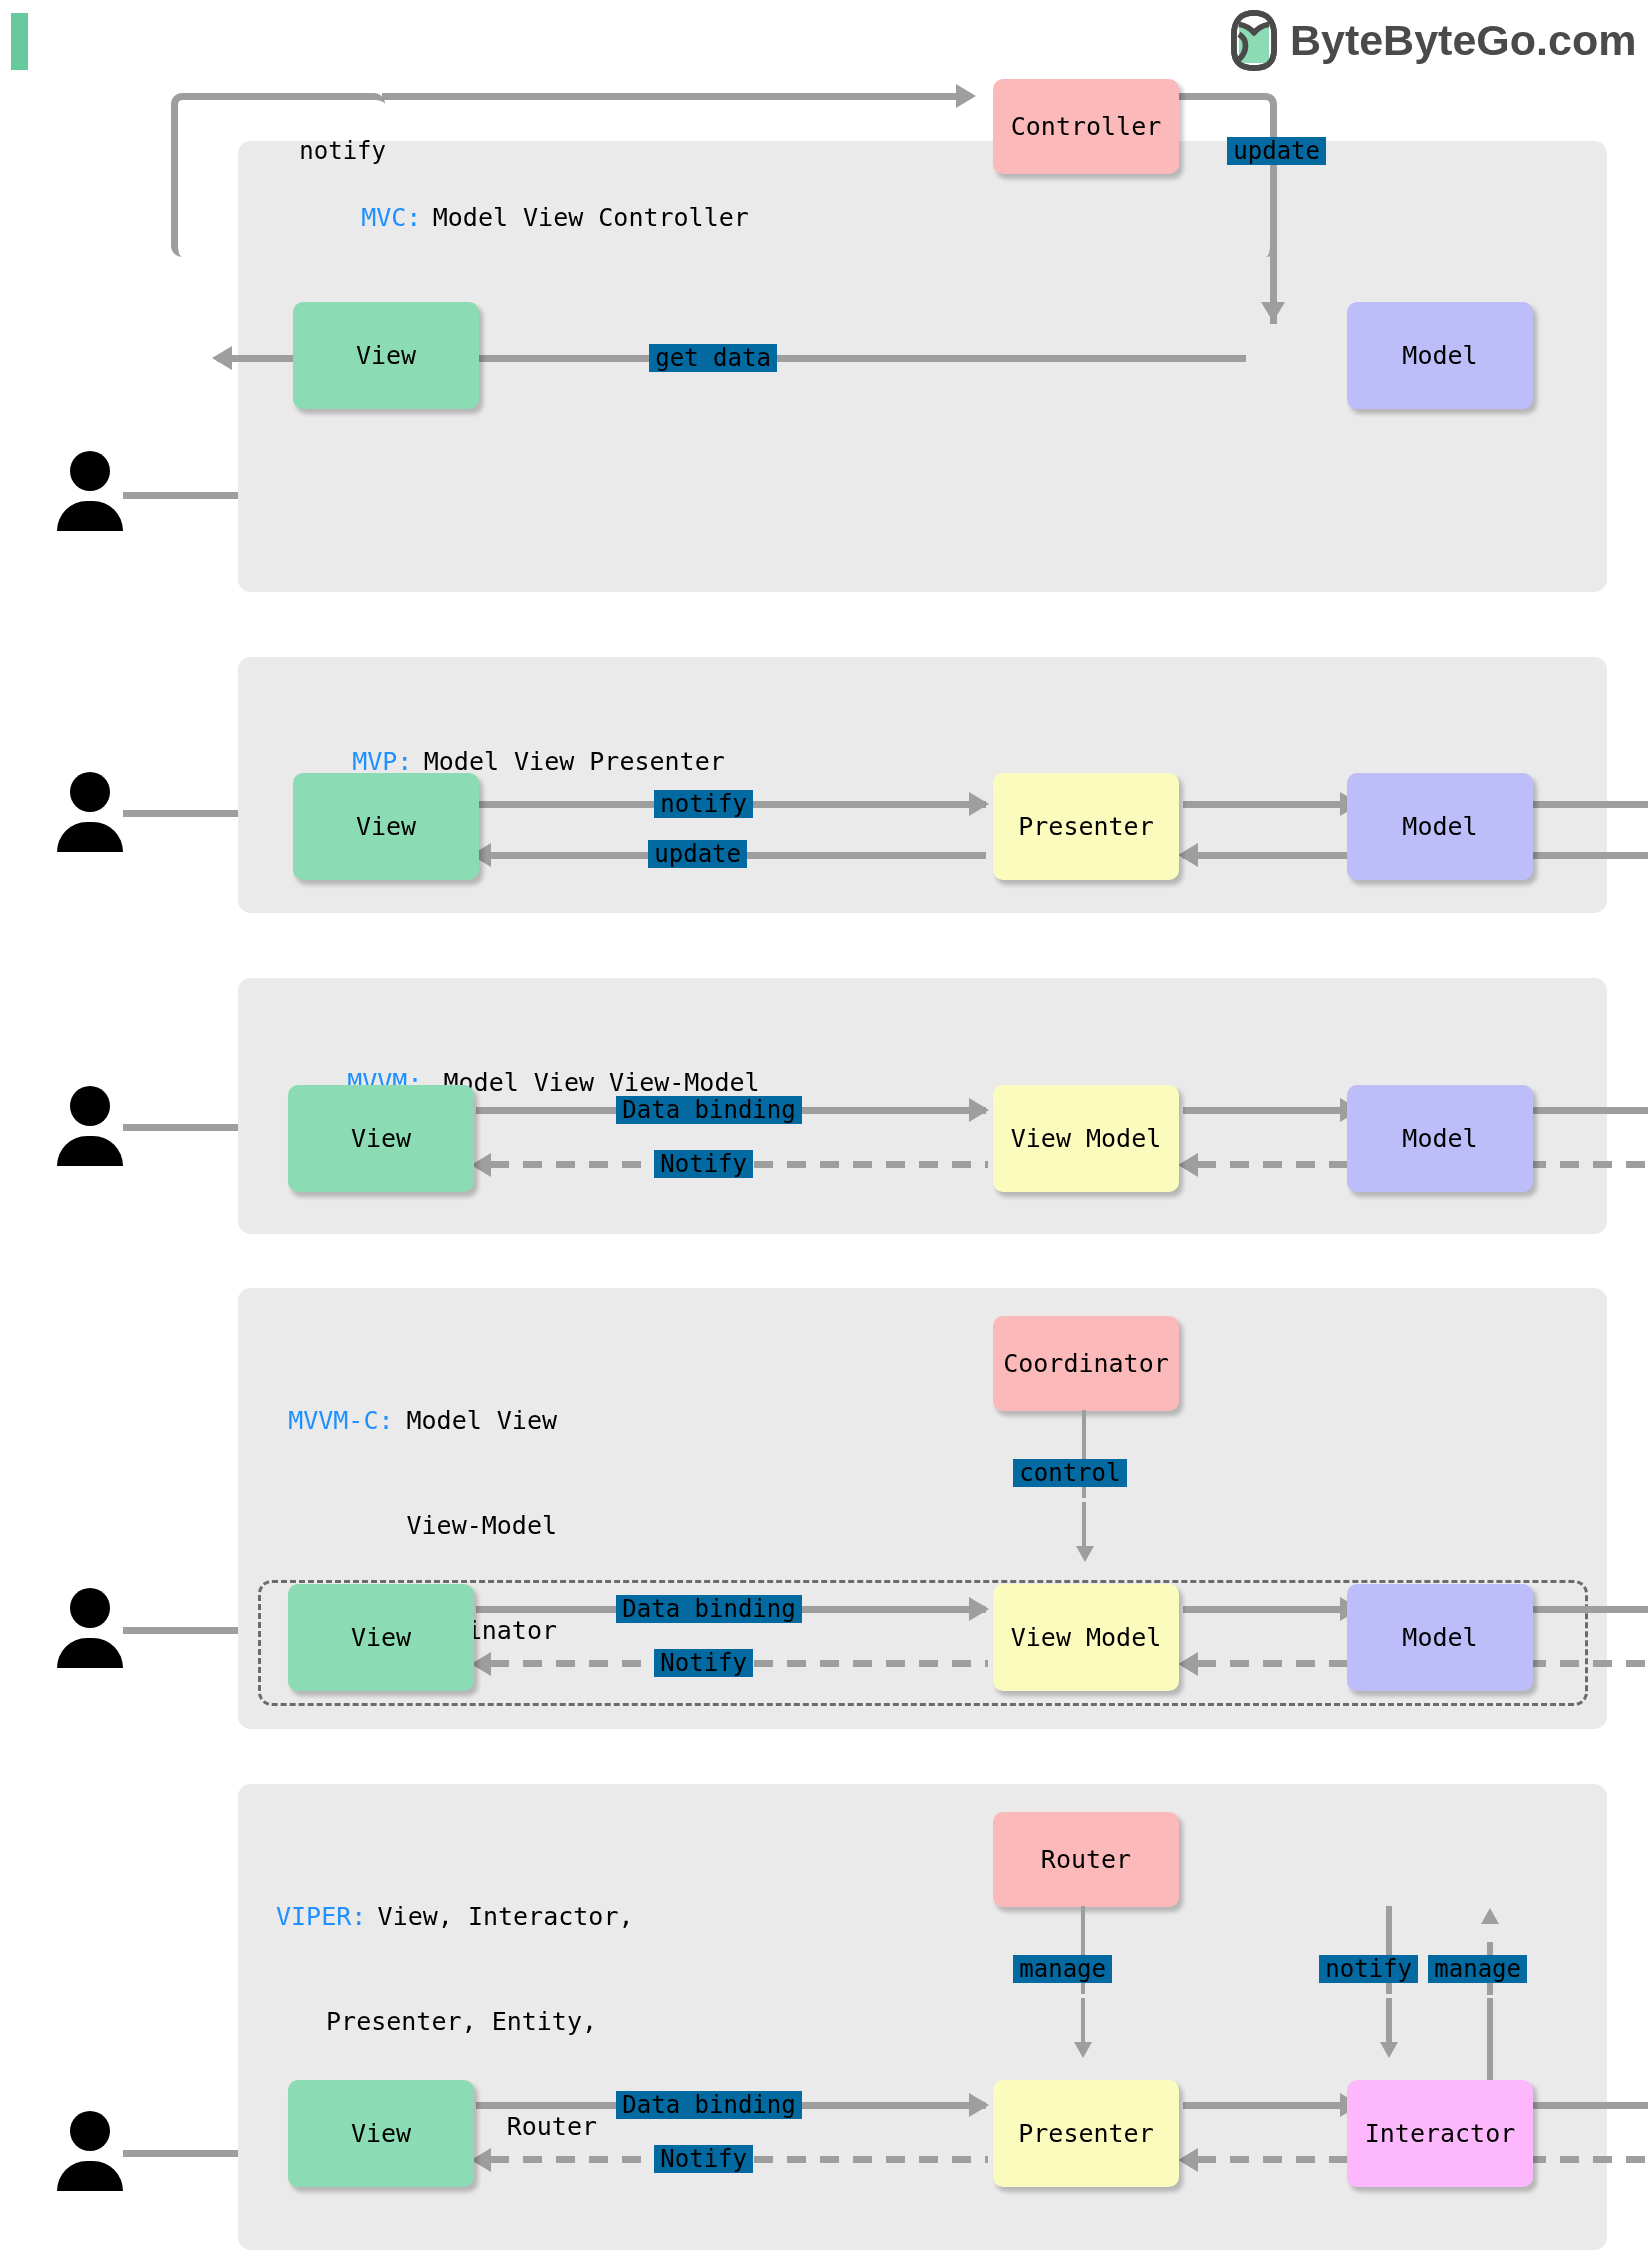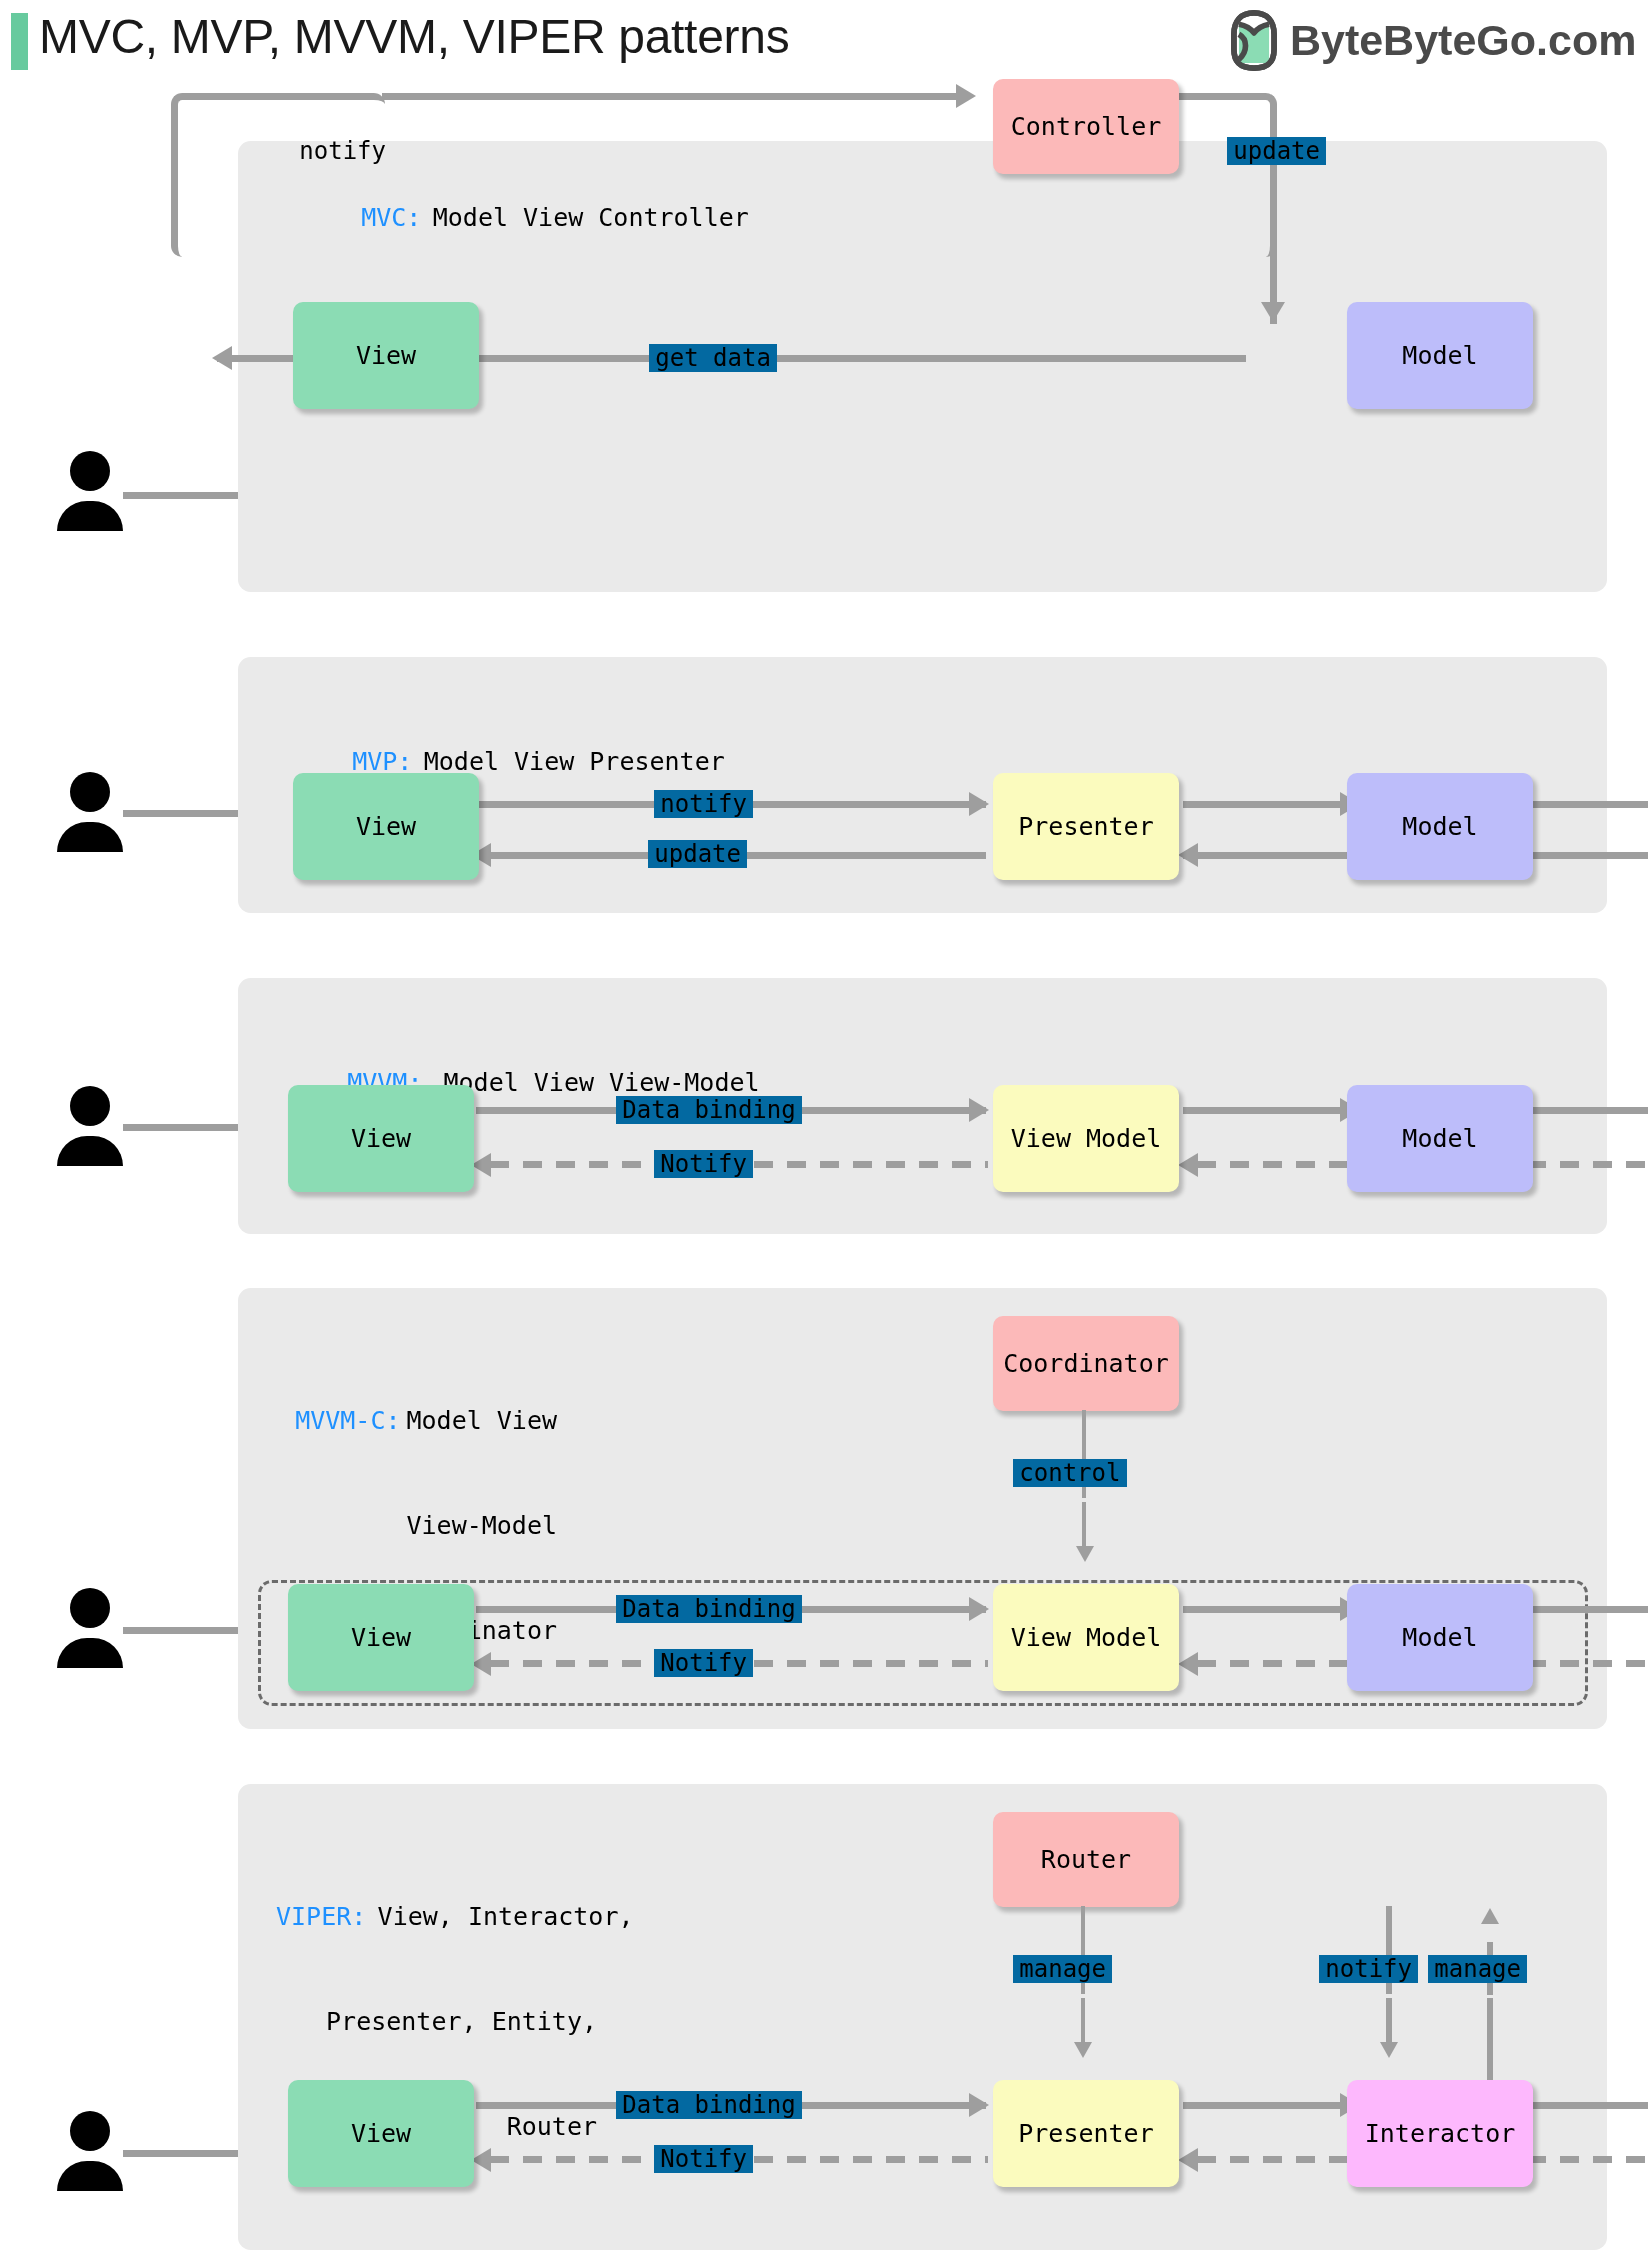--- a/index.html
+++ b/index.html
@@ -166,21 +166,20 @@
     position: absolute;
     border: 3.2px dashed #6b6b6b;
     border-radius: 14px;
   }
 </style>
 </head>
 <body>
 
 <div class="header">
   <div class="header-accent"></div>
-  <div class="header-title">MVC, MVP, MVVM, VIPER patterns</div>
   <div class="brand">
     <svg class="brand-logo" viewBox="0 0 86 96">
       <path d="M43 4 C22 4 11 17 11 38 L11 62 C11 83 22 92 43 92 C64 92 75 83 75 62 L75 38 C75 17 64 4 43 4 Z" fill="none" stroke="#4a4a4a" stroke-width="9"></path>
       <path d="M19 22 L43 34 L67 22 L67 84 L19 84 Z" fill="#8bdcb4"></path>
       <path d="M19 22 C30 24 38 29 43 36 C48 29 56 24 67 22" fill="none" stroke="#4a4a4a" stroke-width="9" stroke-linejoin="round"></path>
       <path d="M19 38 C33 46 33 66 19 78" fill="none" stroke="#4a4a4a" stroke-width="9"></path>
       <path d="M43 4 C22 4 11 17 11 38 L11 62 C11 83 22 92 43 92 C64 92 75 83 75 62 L75 38 C75 17 64 4 43 4 Z" fill="none" stroke="#4a4a4a" stroke-width="9"></path>
     </svg>
     <div class="brand-text">ByteByteGo.com</div>
   </div>
@@ -285,21 +284,21 @@
 
 <div class="actor" style="left:57px; top:1588px; width:66px; height:81px;">
   <div class="head"></div>
   <div class="body"></div>
 </div>
 <div class="hline" style="left:123px; top:1627px; width:170px;"></div>
 <div class="arrow right" style="left:265px; top:1618px;"></div>
 
 <div class="panel" style="left:238px; top:1288px; width:1369px; height:441px;">
   <div class="panel-title multi" style="left:42px; top:45px; width:277px;">
-    <div><span class="abbr">MVVM-C:</span><span style="margin-left:6px;">Model View</span></div>
+    <div><span class="abbr">MVVM-C:</span><span style="margin-left:13px;">Model View</span></div>
     <div>View-Model</div>
     <div>Coordinator</div>
   </div>
 
   <div class="node red" style="left:755px; top:28px; width:186px; height:95px;">Coordinator</div>
 
   <div class="vline" style="left:844px; top:122px; width:4.4px; height:88px;"></div>
   <div class="edge-label" style="left:775px; top:171px;">control</div>
   <div class="vline" style="left:844px; top:214px; width:4.4px; height:50px;"></div>
   <div class="arrow thin-down" style="left:838px; top:258px;"></div>

